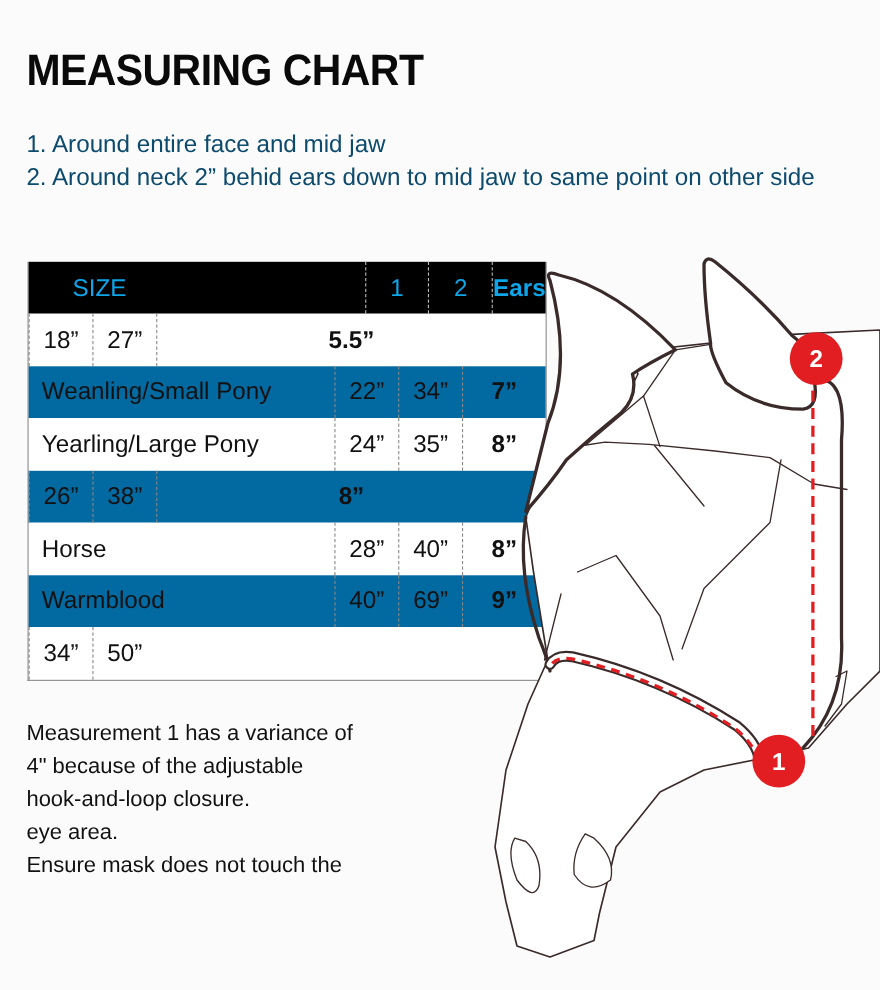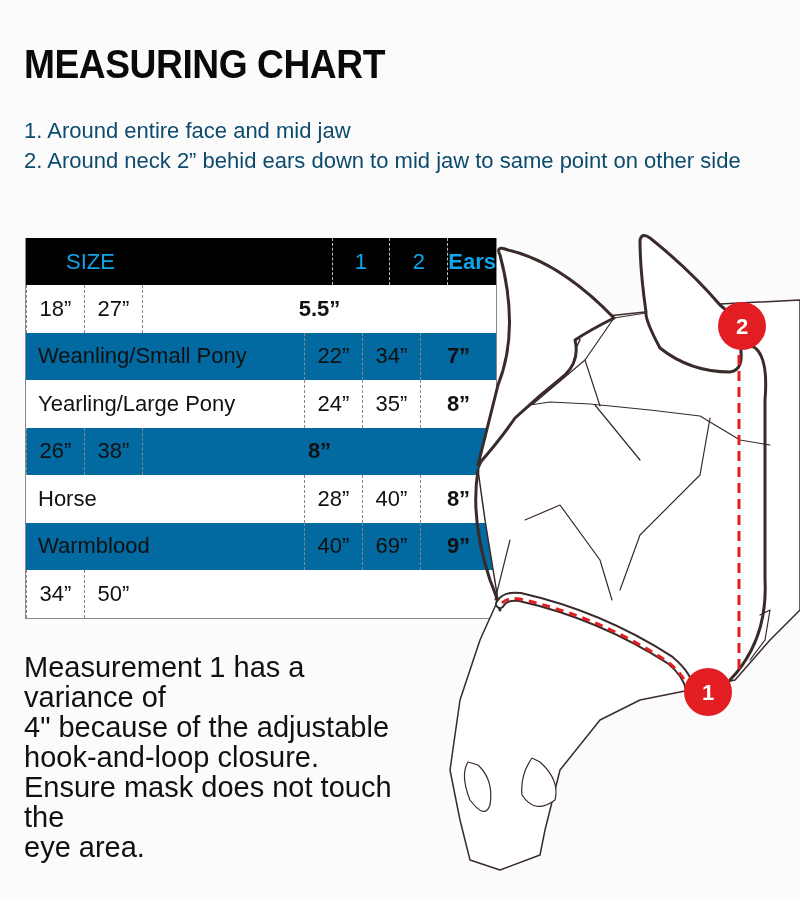--- a/index.html
+++ b/index.html
@@ -29,21 +29,21 @@
   .row.header { background: #000; color: #0ea5e9; height: 47px; padding-left: 28px; }
   .row.alt { background: #0369a1; text-align: right; }
   .cell { height: 100%; display: flex; align-items: center; font-size: 22px; box-sizing: border-box; }
   .cell.size { width: 278px; padding-left: 12px; }
   .cell.c1 { width: 58px; justify-content: center; border-left: 1px dashed #888; }
   .cell.c2 { width: 58px; justify-content: center; border-left: 1px dashed #888; }
   .cell.ears { flex: 1; justify-content: center; border-left: 1px dashed #888; font-weight: bold; }
   .row.header .cell.c1, .row.header .cell.c2, .row.header .cell.ears { border-left: 1px dashed #bbb; }
   .note {
     position: absolute; left: 24px; top: 652px; width: 380px;
-    font-size: 29px; line-height: 30px; color: #111;
+    font-size: 20px; line-height: 30px; color: #111;
   }
   .illustration { position: absolute; left: 420px; top: 230px; width: 380px; height: 670px; }
   .marker-label { font-family: "Liberation Sans", sans-serif; font-weight: bold; font-size: 22px; fill: #fff; }
 </style>
 </head>
 <body>
 
 <div class="title">MEASURING CHART</div>
 
 <div class="instructions">
@@ -95,22 +95,22 @@
   <div class="row">
     <div class="cell c1">34”</div>
     <div class="cell c2">50”</div>
   </div>
 </div>
 
 <div class="note">
   <div>Measurement 1 has a variance of</div>
   <div>4" because of the adjustable</div>
   <div>hook-and-loop closure.</div>
+  <div>eye area.</div>
   <div>Ensure mask does not touch the</div>
-  <div>eye area.</div>
 </div>
 
 <svg class="illustration" viewBox="420 230 380 670" xmlns="http://www.w3.org/2000/svg">
   <g fill="#ffffff" stroke="#3a2a2a" stroke-linejoin="round" stroke-linecap="round">
 
     <path d="M720 304 L800 300 L800 610 L770 640 L735 680 L690 690 L640 700 L600 720 L560 770 L545 830 L540 855 L500 870 L470 860 L460 820 L450 770 L460 700 L480 640 L498 600 L485 520 L478 470 L500 420 L560 380 L580 340 L570 320 Z" stroke-width="1.5"></path>
 
     <path d="M500 255 Q495 245 508 250 Q560 262 614 318 Q590 330 575 340 Q580 360 565 375 Q540 395 515 418 Q500 440 478 465 L498 385 Q520 330 500 255 Z" stroke-width="3"></path>
 
     <path d="M640 240 Q642 232 650 238 Q690 270 720 305 Q740 320 740 345 Q745 370 730 372 Q690 372 660 348 Q645 320 646 312 Q640 270 640 240 Z" stroke-width="3"></path>

